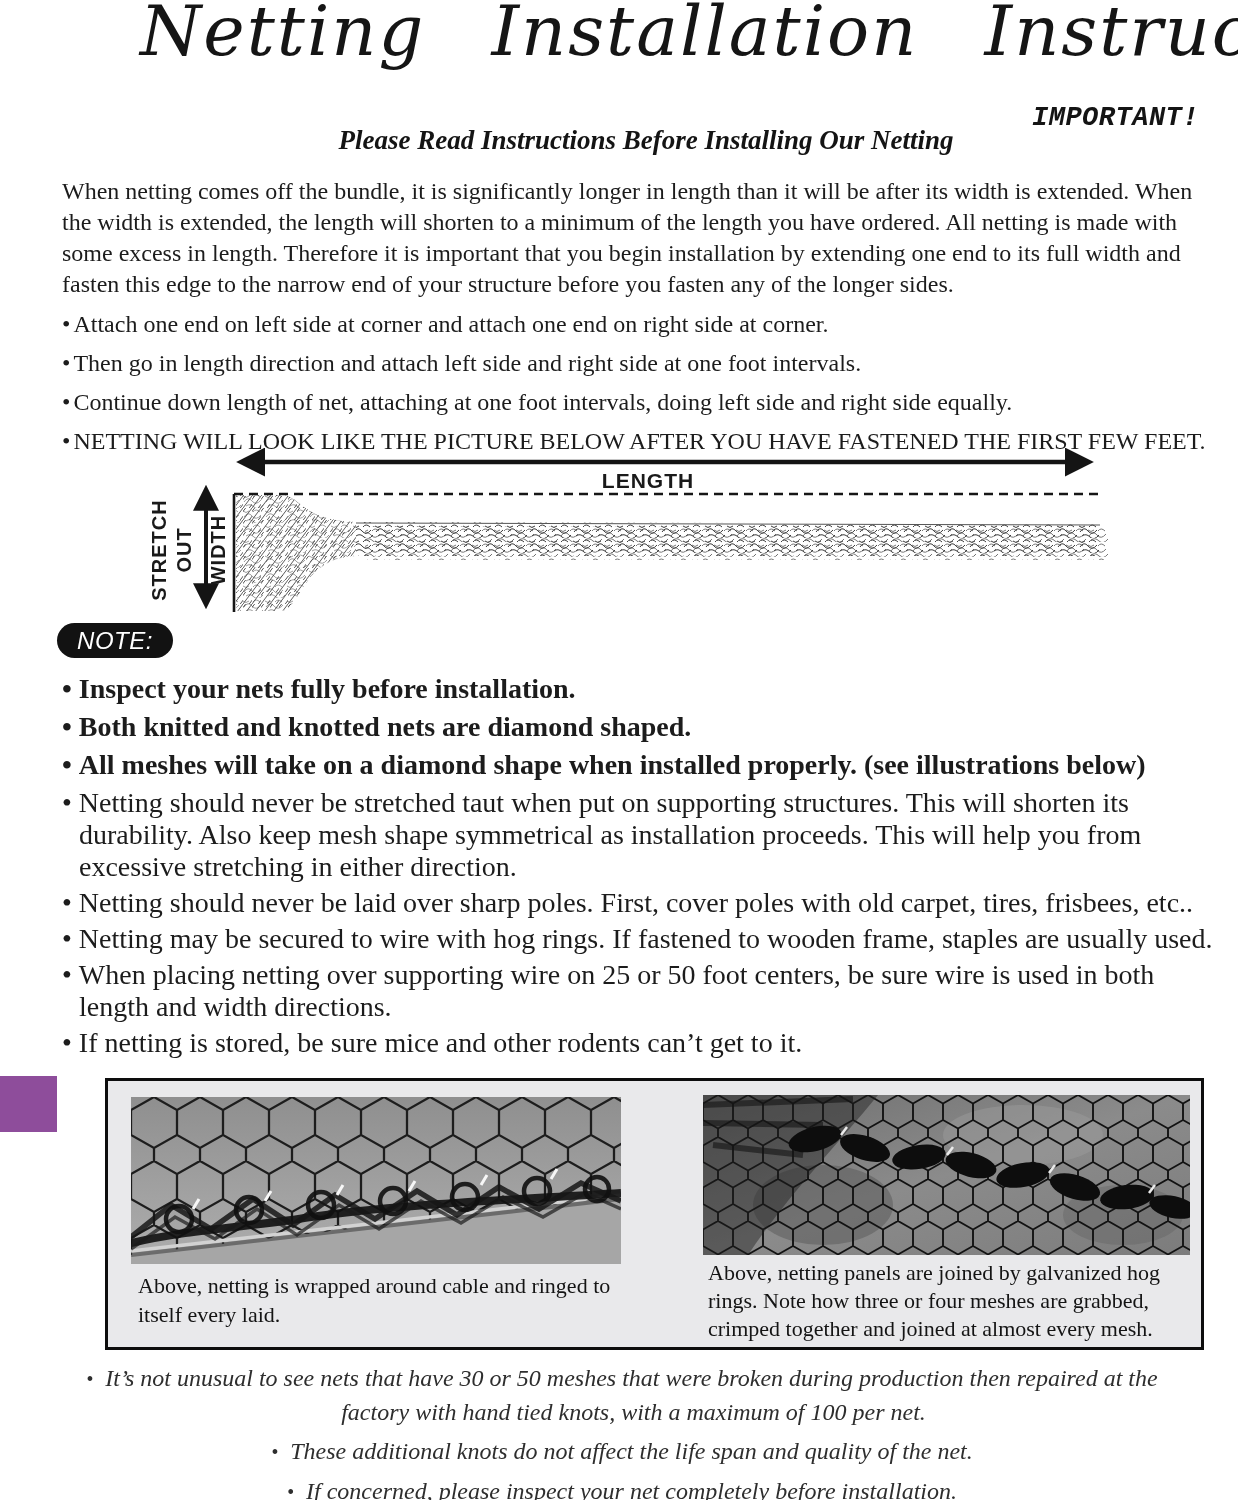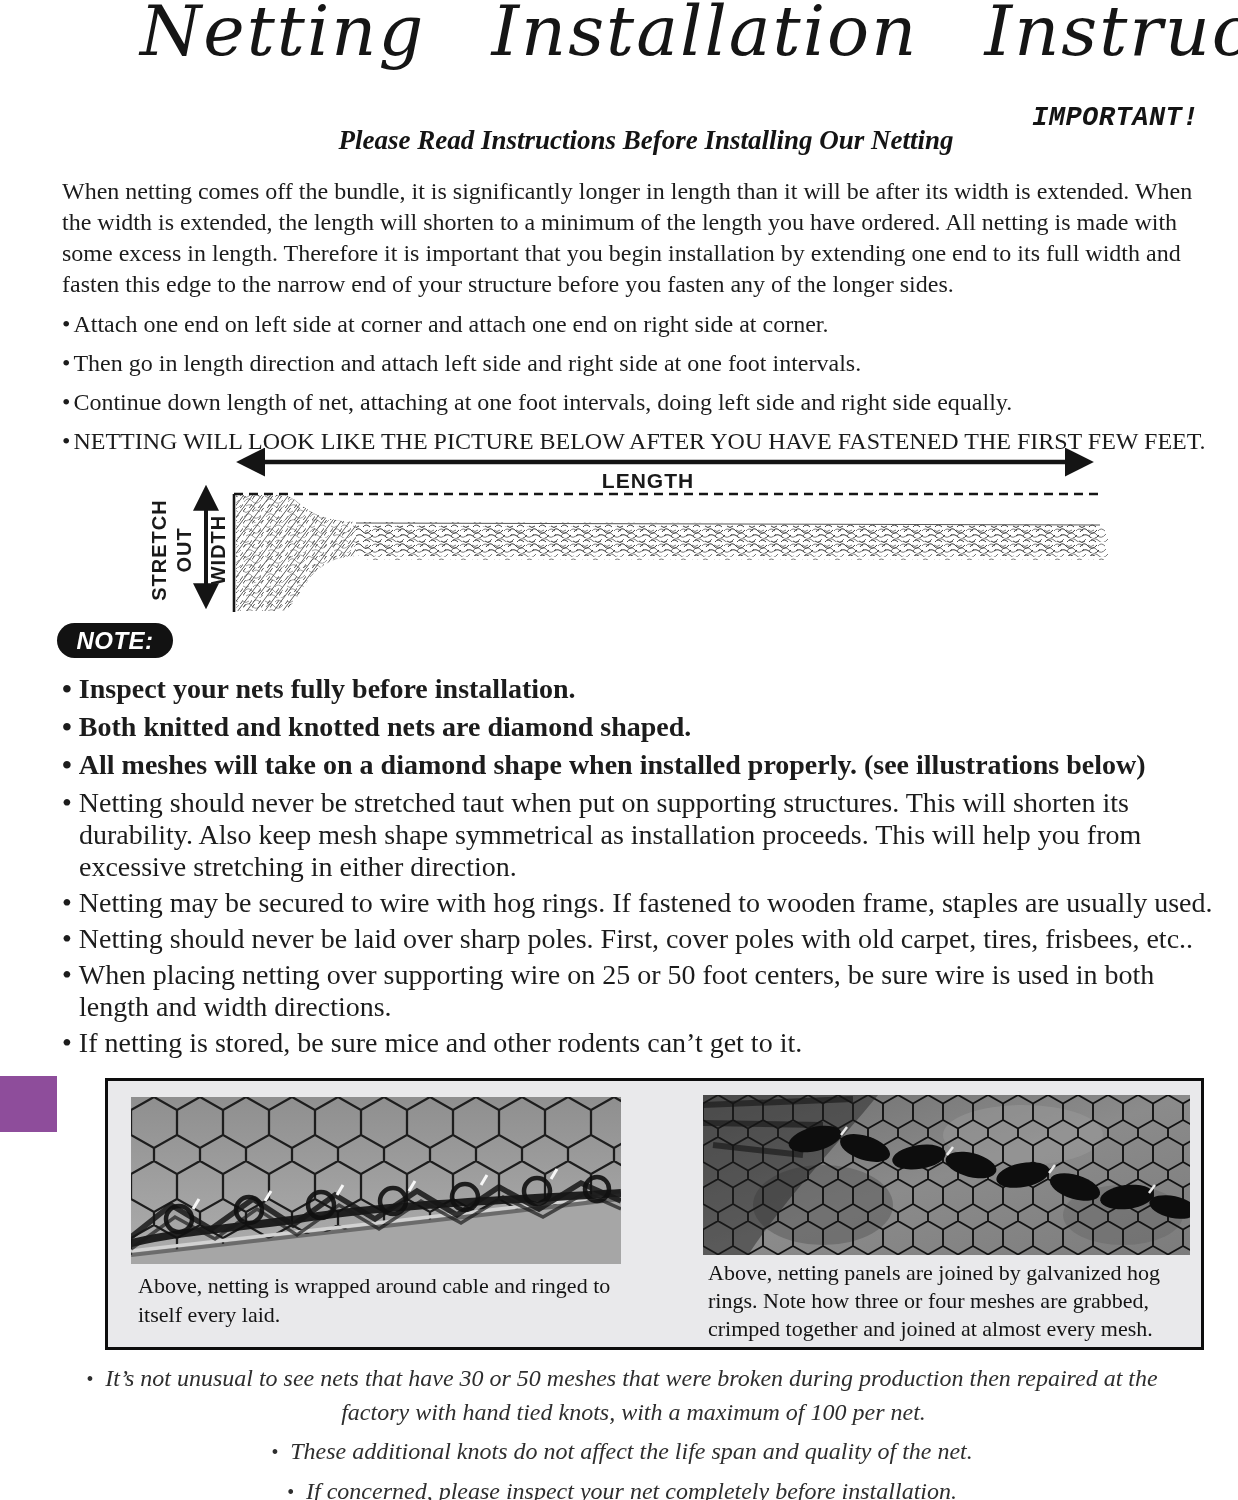--- a/index.html
+++ b/index.html
@@ -36,21 +36,21 @@
   .steps { left:62px; top:311px; width:1170px; font-size:24px; }
   .step { margin-bottom:13px; line-height:26px; }
   .step::before { content:"\2022"; margin-right:3px; }
 
   
   .note-badge {
     left:57px; top:623px; width:116px; height:35px;
     background:#121212; border-radius:18px;
     display:flex; align-items:center; justify-content:center;
     color:#ffffff; font-family:"Liberation Sans", sans-serif;
-    font-weight:bold; font-style:italic; font-size:24px; letter-spacing:0.5px;
+    font-weight:normal; font-style:italic; font-size:24px; letter-spacing:0.5px;
   }
 
   .bold-bullets { left:62px; top:676px; width:1170px; font-size:28px; font-weight:bold; }
   .bb { margin-bottom:12px; line-height:26px; padding-left:17px; text-indent:-17px; }
   .bb::before { content:"\2022"; margin-right:7px; }
 
   .note-bullets { left:62px; top:787px; width:1168px; font-size:28px; }
   .nb { line-height:32px; margin-bottom:4px; padding-left:17px; text-indent:-17px; }
   .nb::before { content:"\2022"; margin-right:7px; }
 
@@ -135,22 +135,22 @@
   <div class="abs note-badge">NOTE:</div>
 
   <div class="abs bold-bullets">
     <div class="bb">Inspect your nets fully before installation.</div>
     <div class="bb">Both knitted and knotted nets are diamond shaped.</div>
     <div class="bb">All meshes will take on a diamond shape when installed properly. (see illustrations below)</div>
   </div>
 
   <div class="abs note-bullets">
     <div class="nb">Netting should never be stretched taut when put on supporting structures. This will shorten its durability. Also keep mesh shape symmetrical as installation proceeds. This will help you from excessive stretching in either direction.</div>
+    <div class="nb">Netting should never be laid over sharp poles. First, cover poles with old carpet, tires, frisbees, etc..</div>
     <div class="nb">Netting may be secured to wire with hog rings. If fastened to wooden frame, staples are usually used.</div>
-    <div class="nb">Netting should never be laid over sharp poles. First, cover poles with old carpet, tires, frisbees, etc..</div>
     <div class="nb">When placing netting over supporting wire on 25 or 50 foot centers, be sure wire is used in both length and width directions.</div>
     <div class="nb">If netting is stored, be sure mice and other rodents can’t get to it.</div>
   </div>
 
   <div class="abs accent" style="background-color: rgb(142, 77, 155);"></div>
 
   <div class="abs panel" style="background-color: rgb(233, 233, 235);">
 
     <svg class="photo photo-left" width="490" height="167" viewBox="0 0 490 167">
       <defs>

